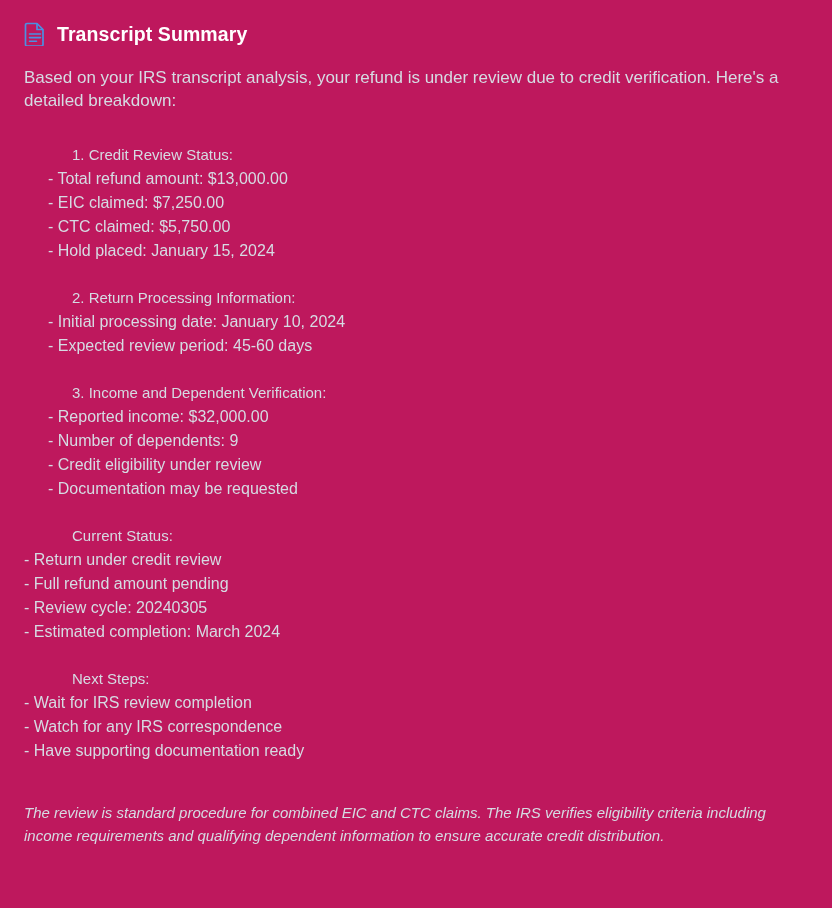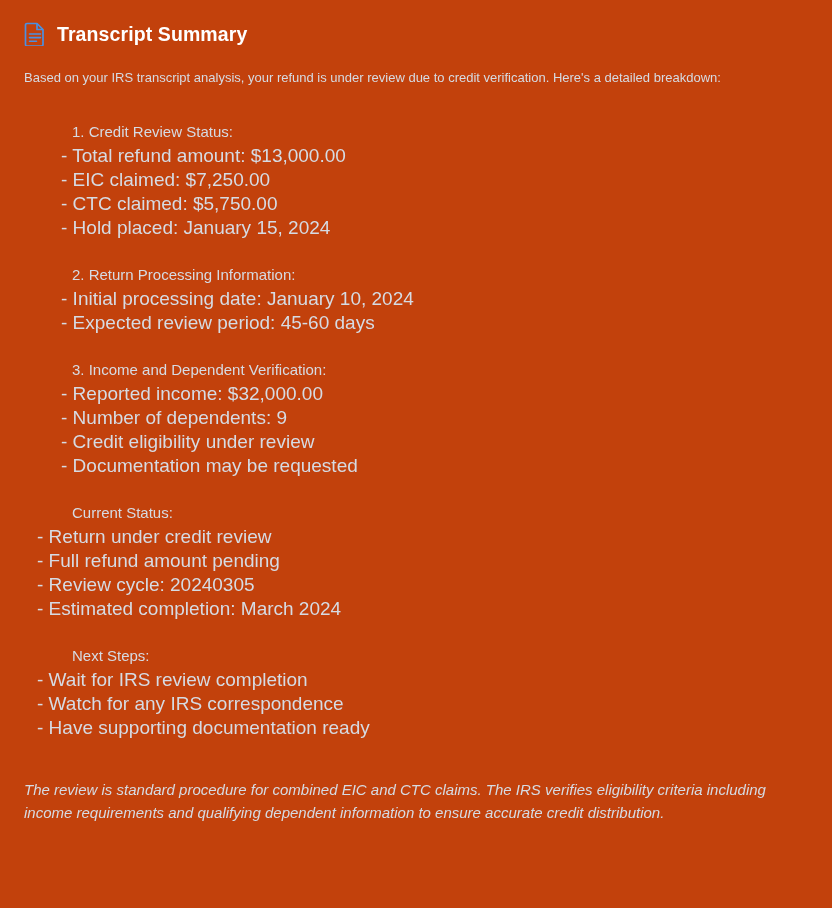--- a/index.html
+++ b/index.html
@@ -11,21 +11,21 @@
     width: 832px;
     height: 908px;
     font-family: "Liberation Sans", sans-serif;
     color: #d6dbe3;
     overflow: hidden;
   }
   .panel {
     box-sizing: border-box;
     width: 832px;
     height: 908px;
-    background: #c2410c;
+    background: #be185d;
     padding: 22px 24px 16px 24px;
   }
   .header {
     display: flex;
     align-items: center;
     gap: 11px;
     margin-bottom: 20px;
   }
   .doc-icon {
     width: 22px;
@@ -33,43 +33,42 @@
     flex: 0 0 auto;
     display: block;
   }
   .title {
     font-size: 19.5px;
     font-weight: bold;
     color: #ffffff;
     letter-spacing: 0.1px;
   }
   .intro {
-    font-size: 13px;
+    font-size: 17px;
     line-height: 23px;
     color: #d6dbe3;
     max-width: 760px;
     margin: 0 0 8px 0;
   }
   .blank {
     height: 23px;
   }
   .section {
     margin: 0;
   }
   .section-head {
     font-size: 15px;
     line-height: 24px;
     color: #d6dbe3;
     margin-left: 48px;
   }
   .bullet {
-    font-size: 19px;
+    font-size: 16px;
     line-height: 24px;
     color: #d6dbe3;
-    margin-left: 13px;
   }
   .bullet.indented {
     padding-left: 24px;
   }
   .outro {
     font-size: 15px;
     line-height: 23px;
     color: #d6dbe3;
     max-width: 790px;
     font-style: italic;

